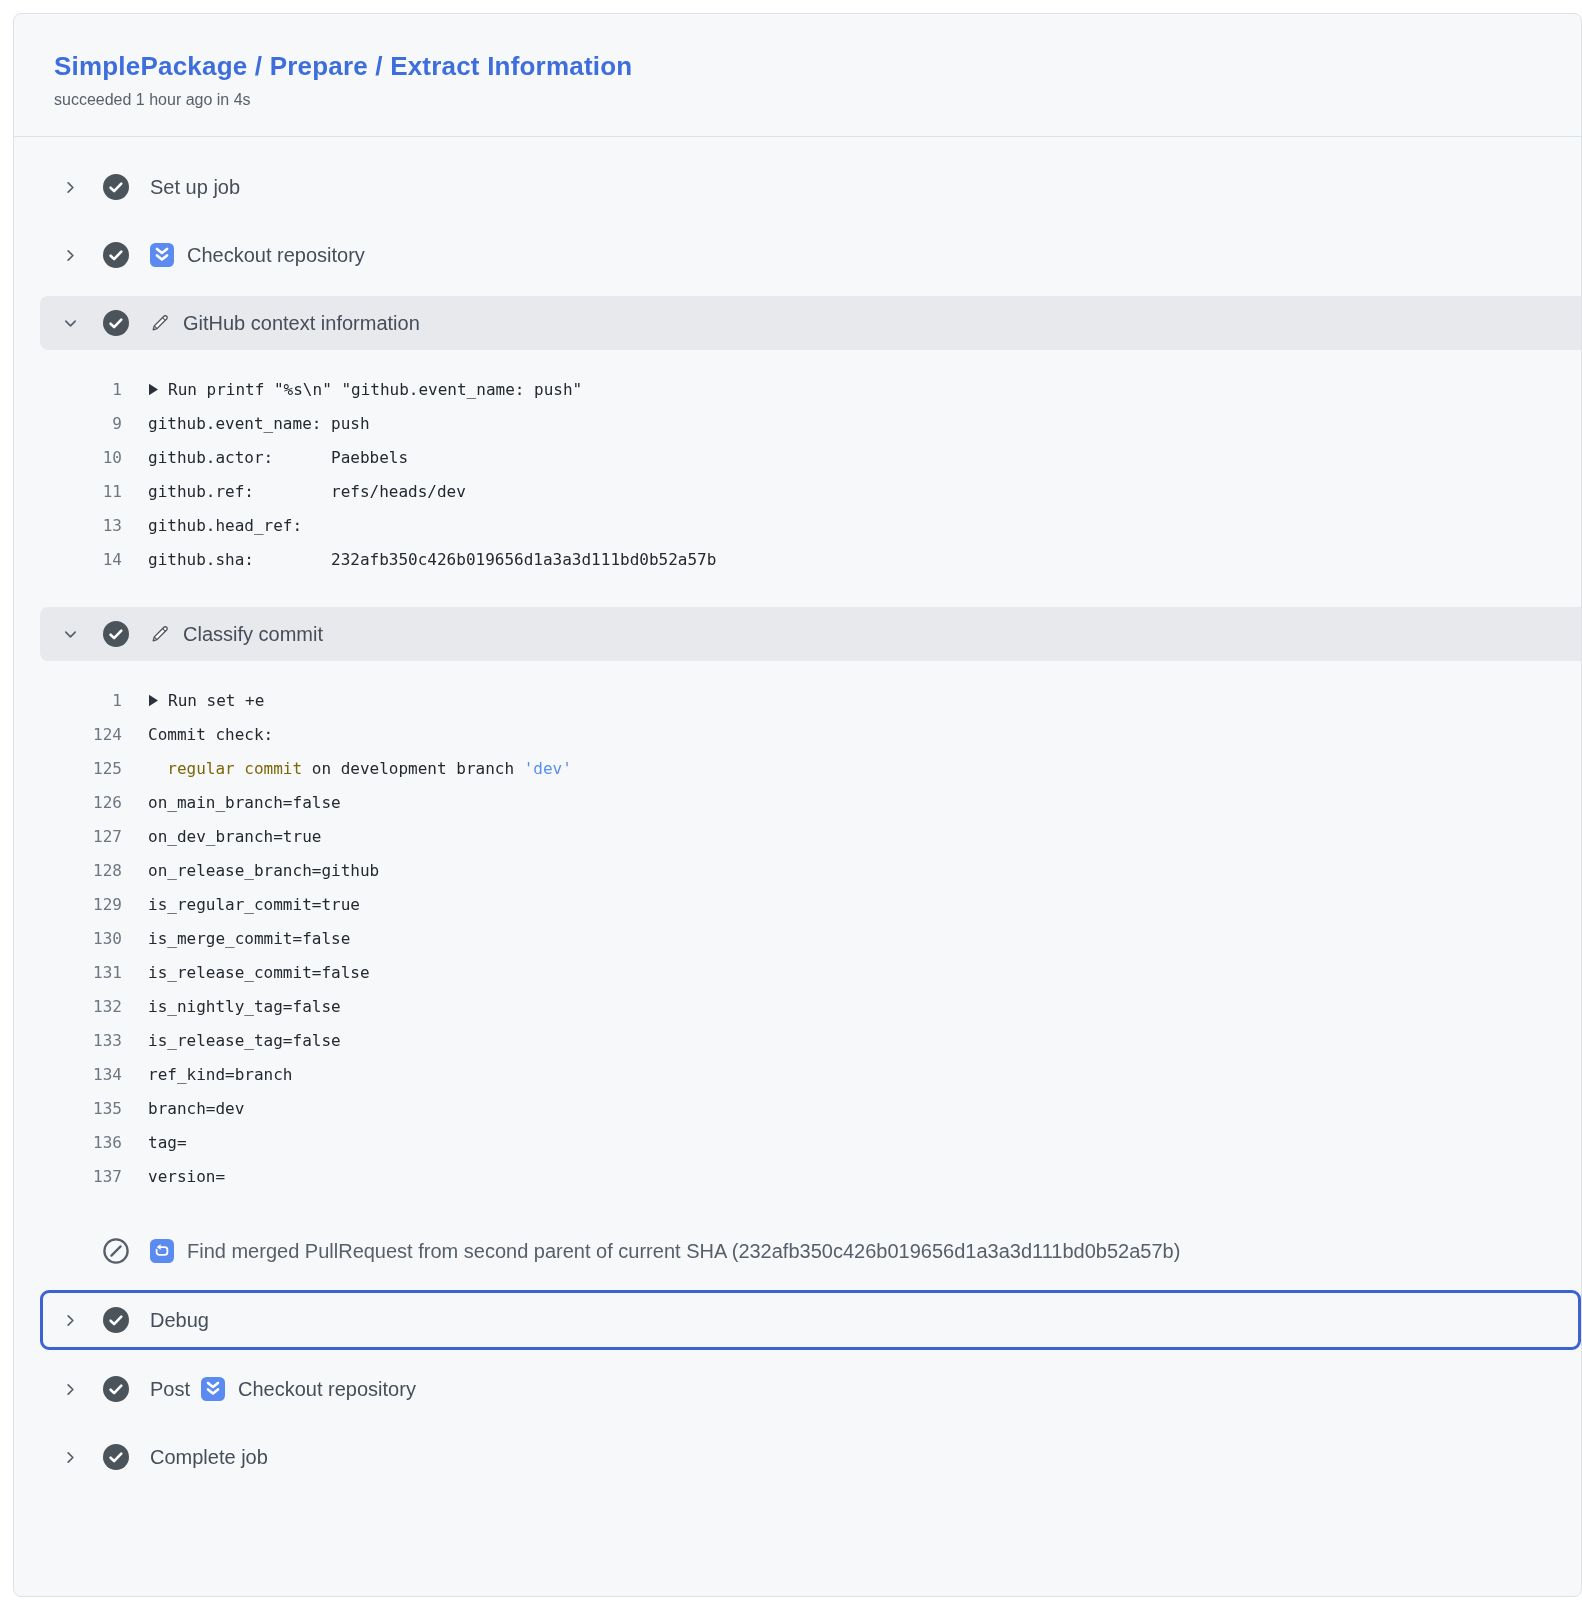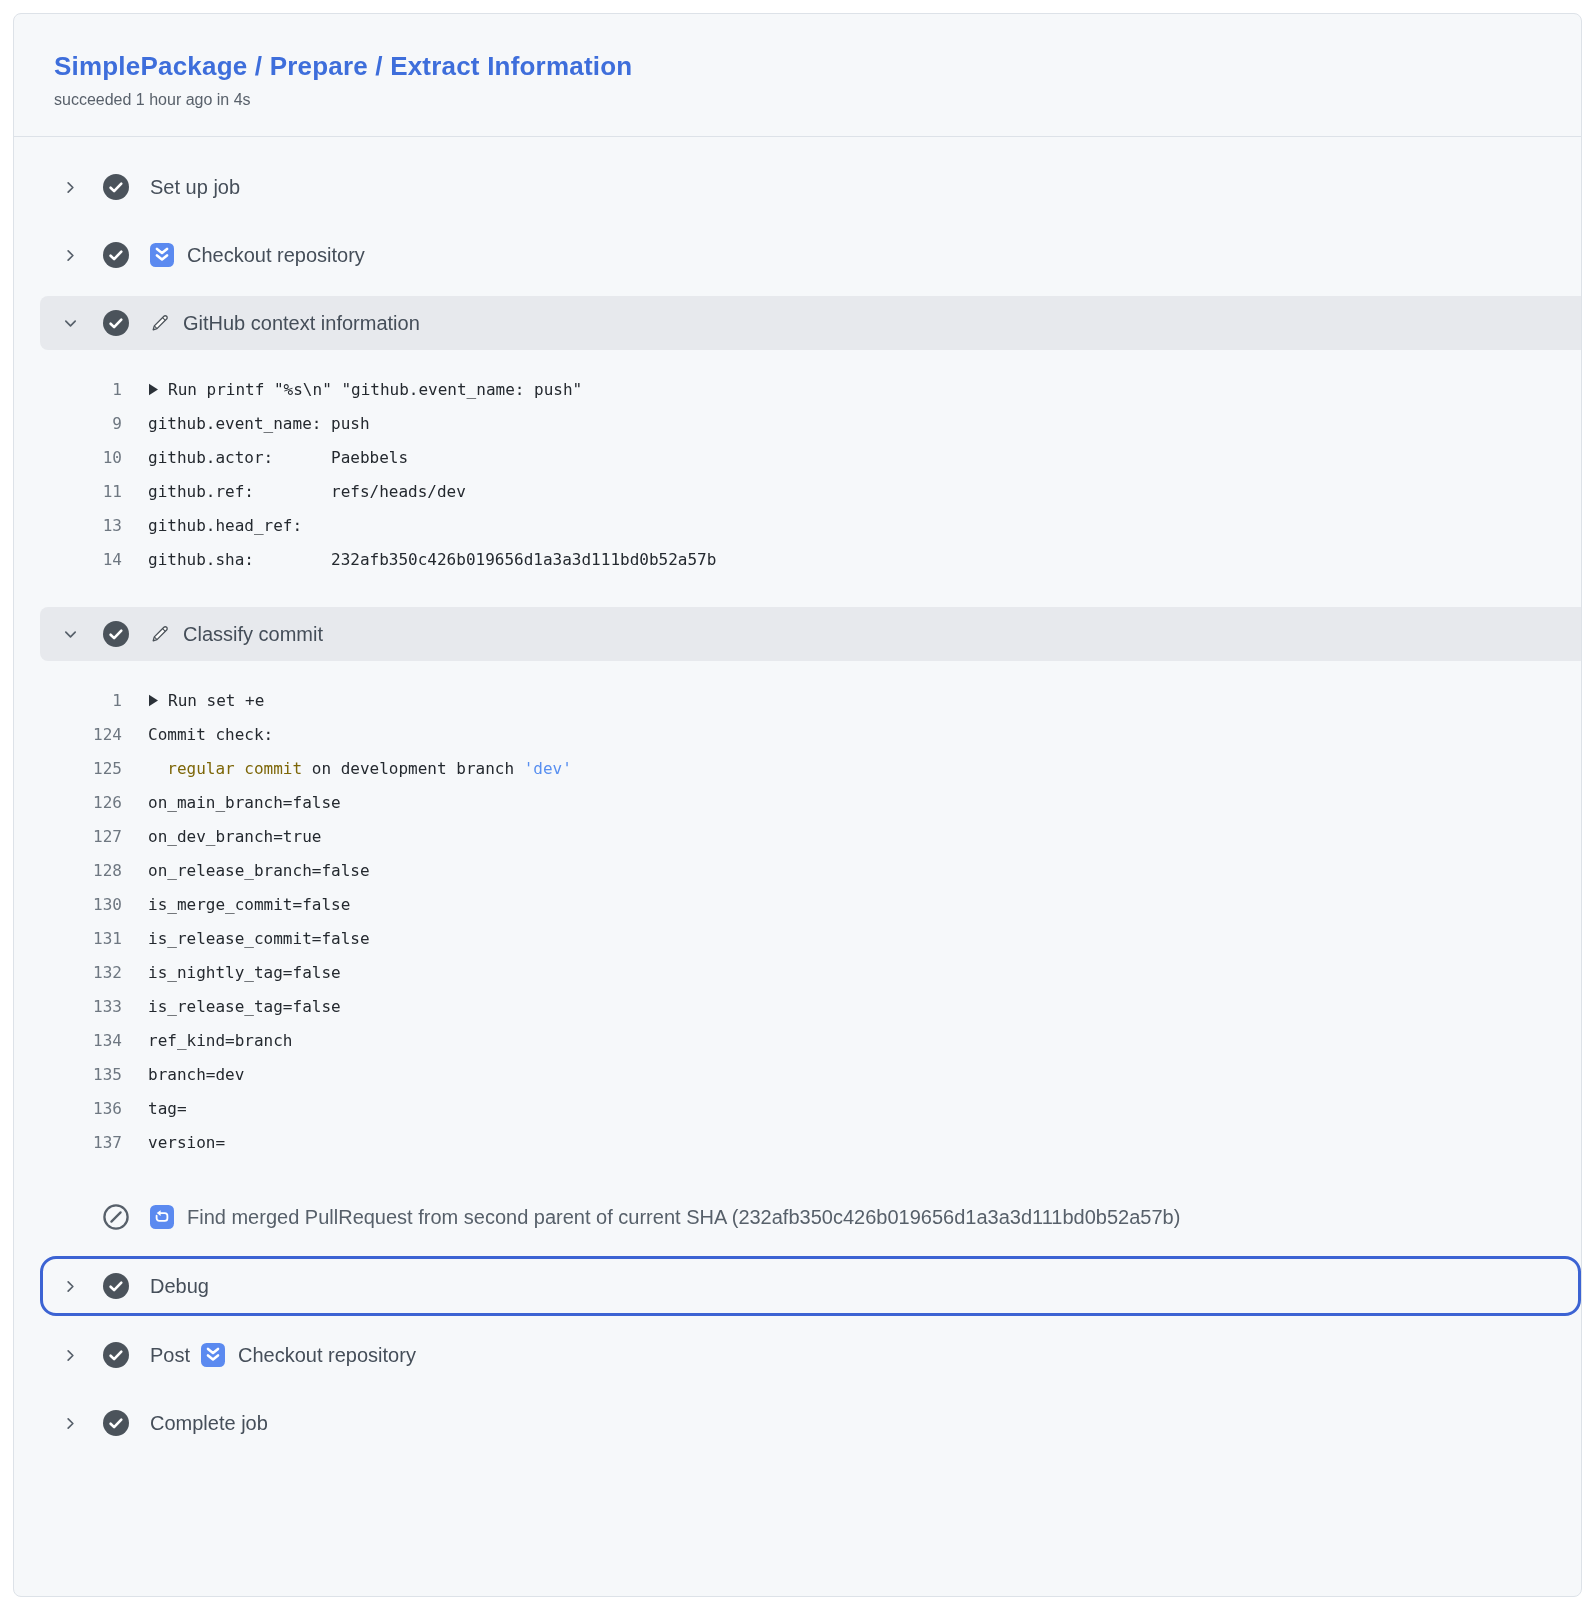--- a/index.html
+++ b/index.html
@@ -43,21 +43,21 @@
     cursor:pointer;
   }
   .step-row.no-chevron{padding-left:89px;}
   .step-row.focused{
     box-sizing:border-box;
     height:60px;
     margin:5px 0;
     margin-left:26px;
     padding-left:19px;
     border:3px solid var(--c-focus);
-    border-radius:16px;
+    border-radius:9px;
   }
   .chevron{
     width:16px;height:16px;flex:none;
     margin-right:25px;
     color:#57606a;
     display:flex;align-items:center;justify-content:center;
   }
   .status-icon{flex:none;margin-right:21px;display:flex;align-items:center;}
   .action-icon{flex:none;margin-right:13px;display:flex;align-items:center;}
   .step-label{font-size:20px;color:var(--c-step);white-space:nowrap;}
@@ -225,21 +225,25 @@
         <div class="log-line">
           <span class="line-num">126</span>
           <span class="log-text"><span class="seg">on_main_branch=false</span></span>
         </div>
         <div class="log-line">
           <span class="line-num">127</span>
           <span class="log-text"><span class="seg">on_dev_branch=true</span></span>
         </div>
         <div class="log-line">
           <span class="line-num">128</span>
-          <span class="log-text"><span class="seg">on_release_branch=false</span></span>
+          <span class="log-text"><span class="seg">on_release_branch=github</span></span>
+        </div>
+        <div class="log-line">
+          <span class="line-num">129</span>
+          <span class="log-text"><span class="seg">is_regular_commit=true</span></span>
         </div>
         <div class="log-line">
           <span class="line-num">130</span>
           <span class="log-text"><span class="seg">is_merge_commit=false</span></span>
         </div>
         <div class="log-line">
           <span class="line-num">131</span>
           <span class="log-text"><span class="seg">is_release_commit=false</span></span>
         </div>
         <div class="log-line">

